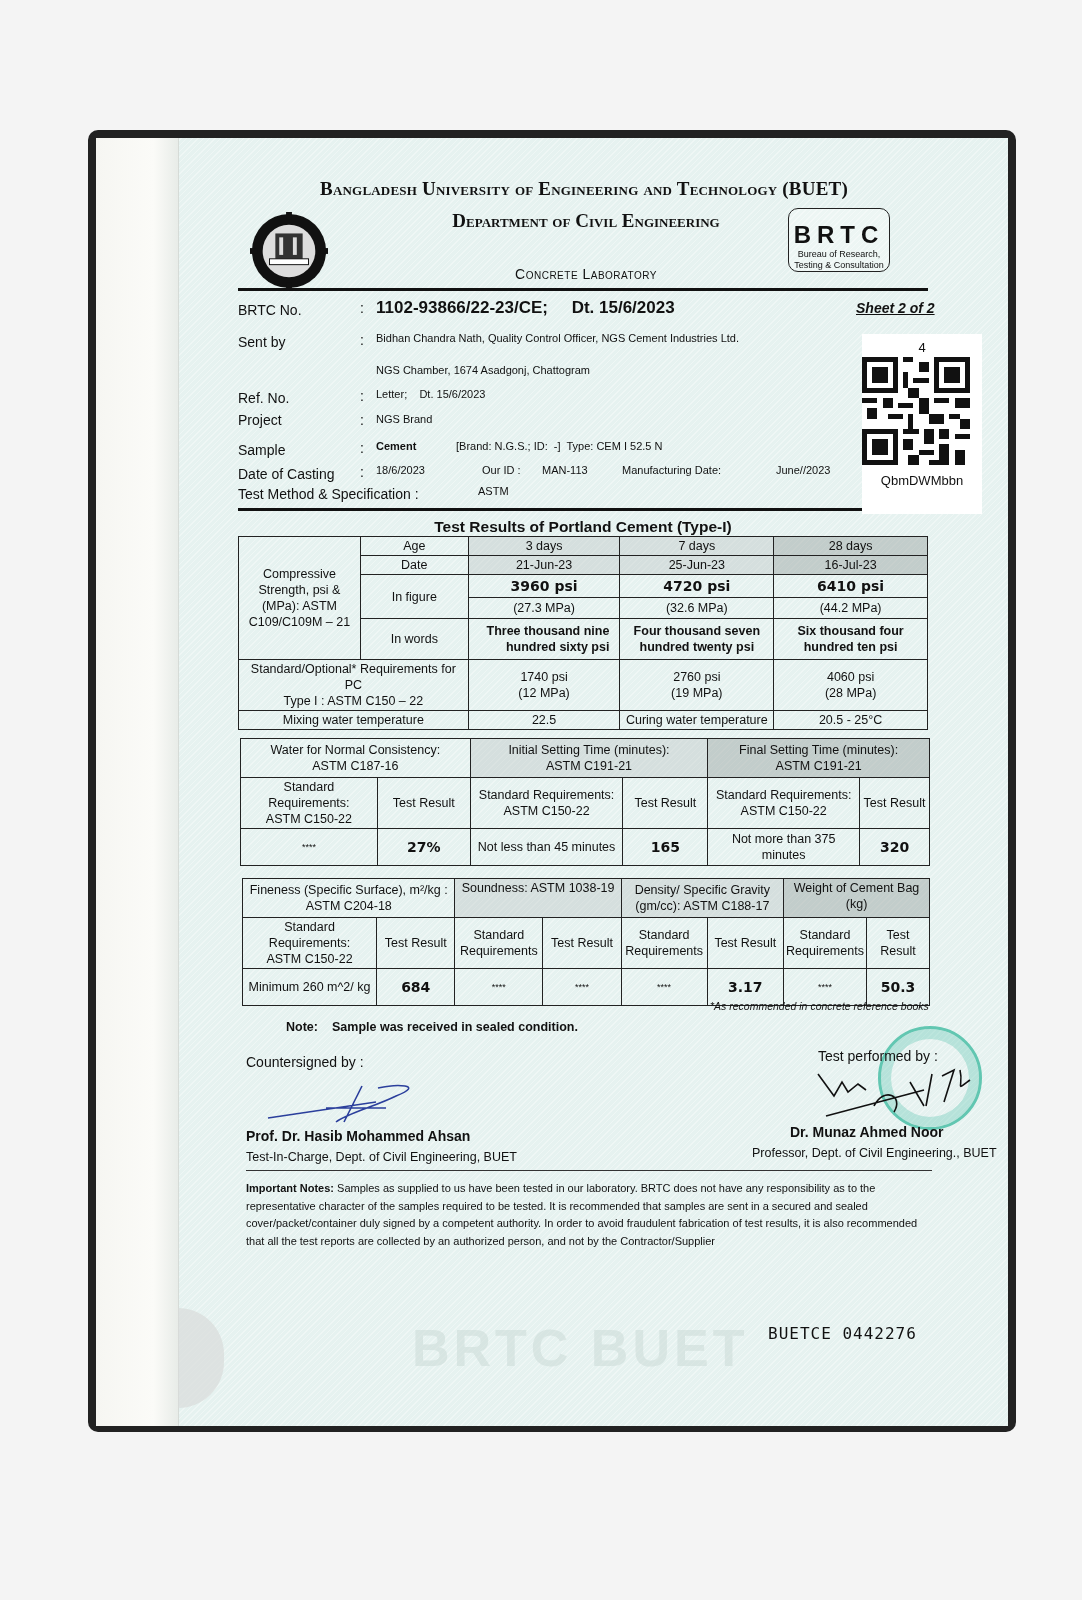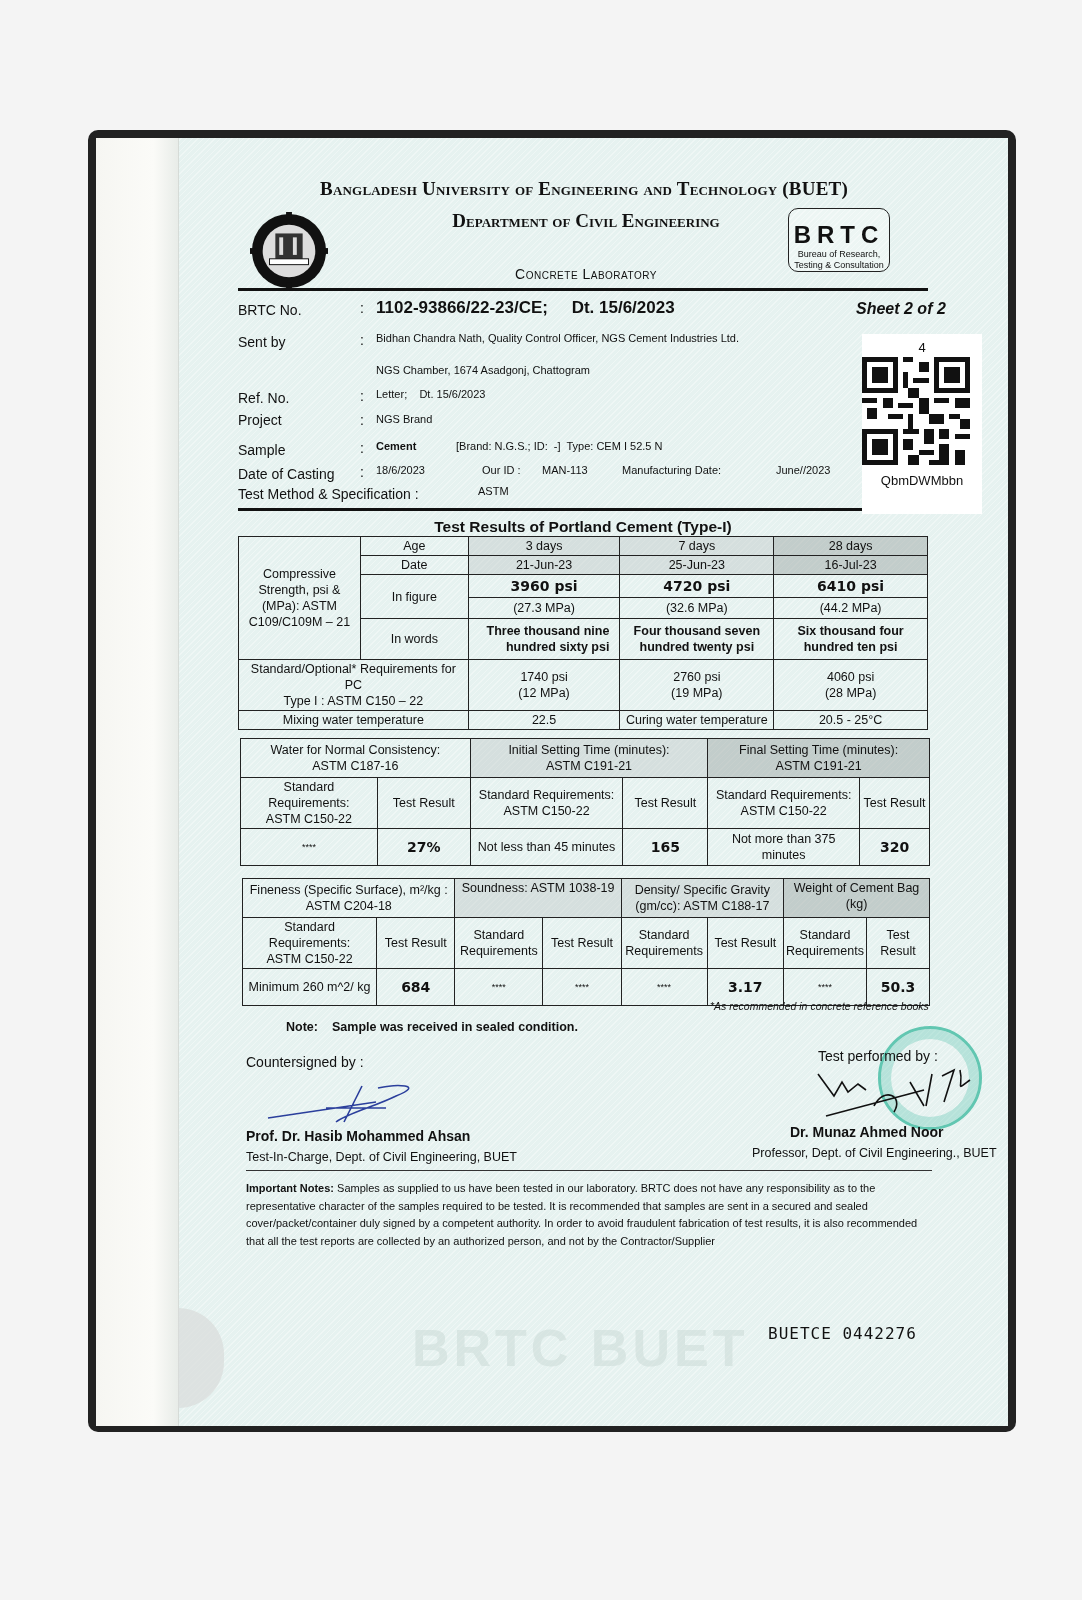--- a/index.html
+++ b/index.html
@@ -45,21 +45,21 @@
     left: 692px; top: 70px; width: 100px; height: 62px; border: 1.5px solid #222; border-radius: 10px;
     text-align: center; background: rgba(255,255,255,0.3);
   }
   .brtc-letters { font-family: "Liberation Sans", sans-serif; font-weight: bold; font-size: 24px; letter-spacing: 6px; margin-top: 12px; }
   .brtc-sub { font-size: 9px; line-height: 11px; }
   .hr-thick { left: 142px; width: 690px; height: 3px; background: #111; }
   .meta-label { font-size: 14px; }
   .meta-colon { font-size: 14px; }
   .meta-val { font-size: 11px; }
   .brtc-no-val { font-size: 17px; font-weight: bold; }
-  .sheet-no { font-size: 16px; font-style: italic; font-weight: bold; }
+  .sheet-no { font-size: 14px; font-style: italic; font-weight: bold; text-decoration: underline; }
   .qr-card {
     left: 766px; top: 196px; width: 120px; height: 180px; background: #fff;
   }
   .qr-num { text-align: center; font-size: 13px; margin-top: 6px; }
   .qr { margin: 2px auto 0; width: 108px; height: 108px; }
   .qr-code-text { text-align: center; font-size: 13px; margin-top: 4px; }
   table { border-collapse: collapse; position: absolute; }
   td { border: 1.2px solid #222; text-align: center; font-size: 12.5px; padding: 1px 2px; line-height: 16px; }
   .shade1 { background: rgba(180,190,188,0.35); }
   .shade2 { background: rgba(150,160,158,0.45); }

